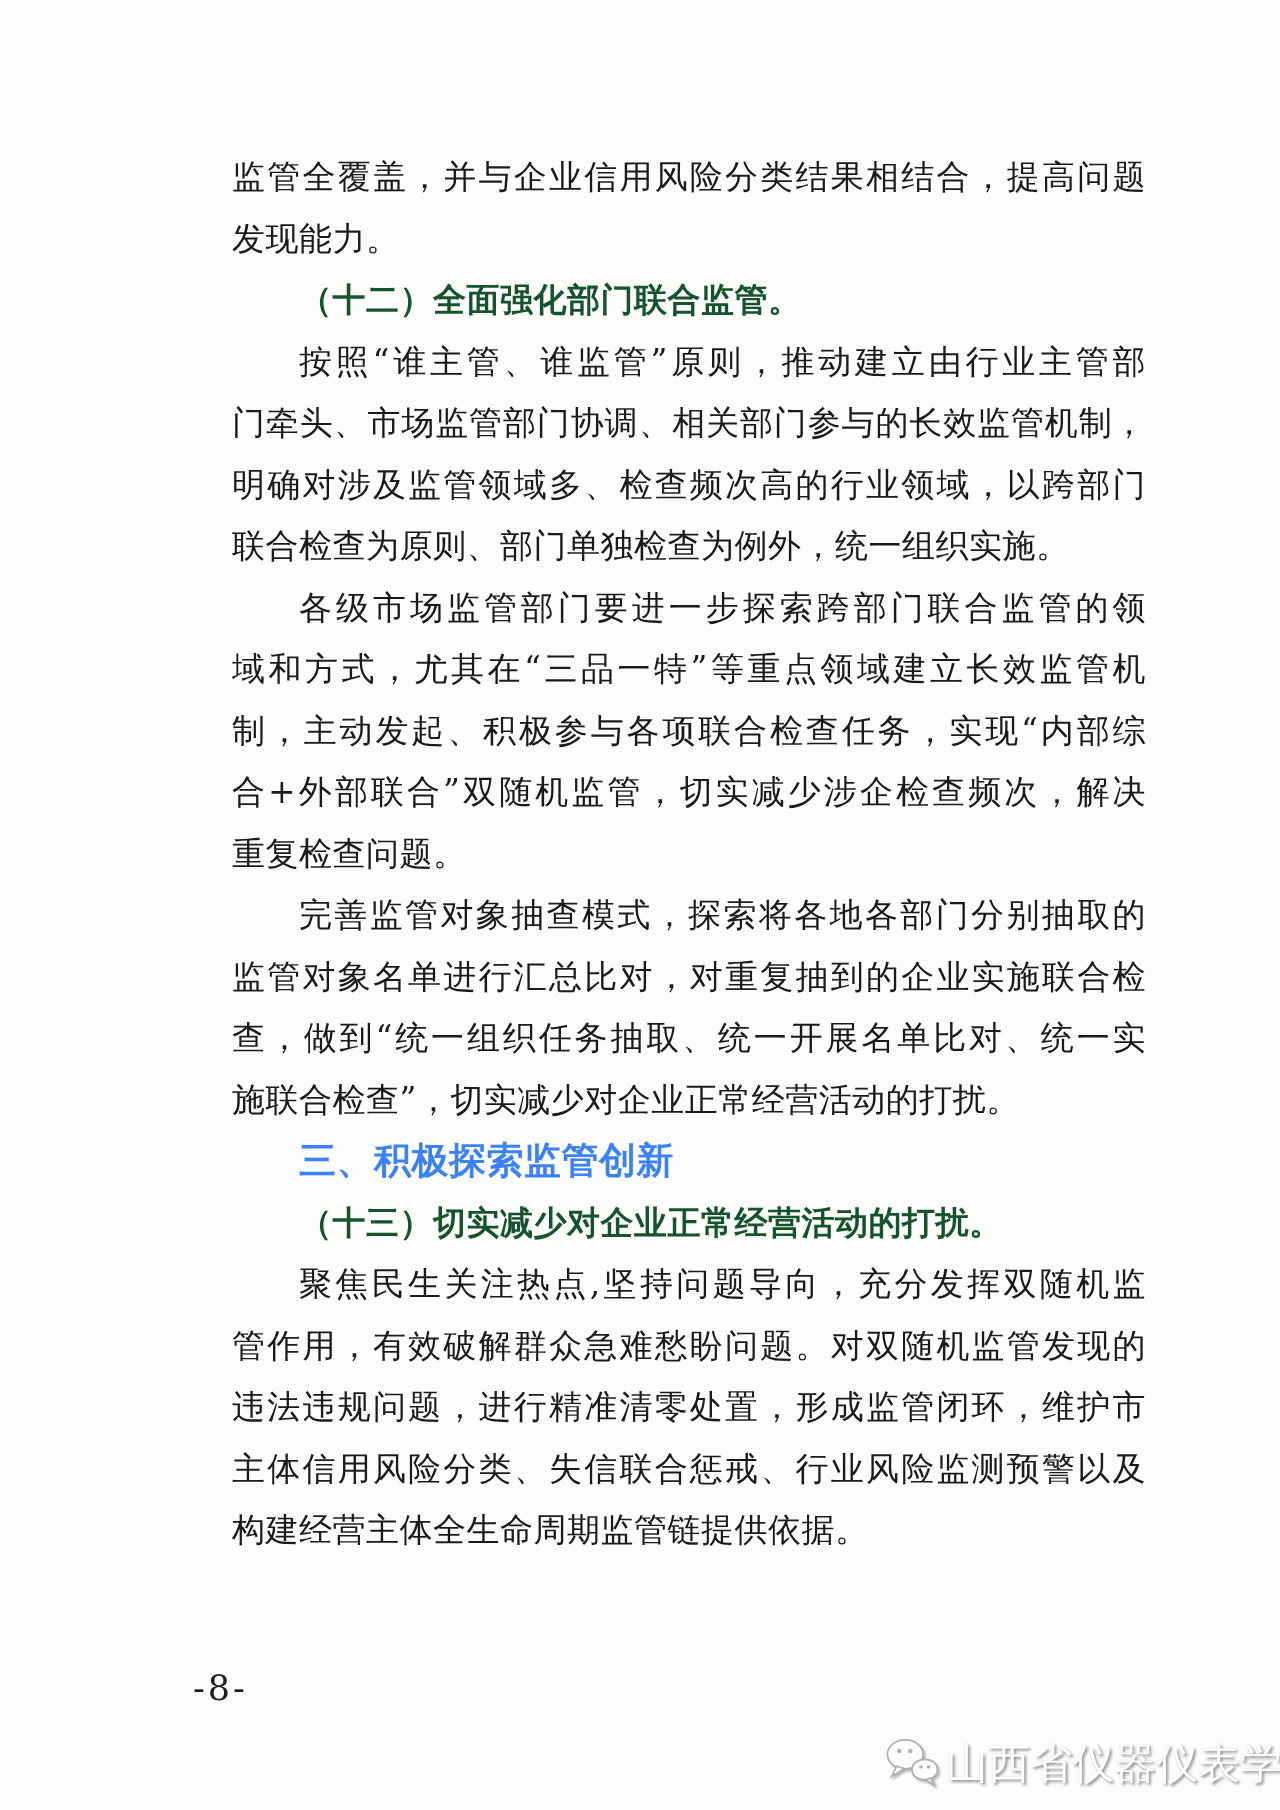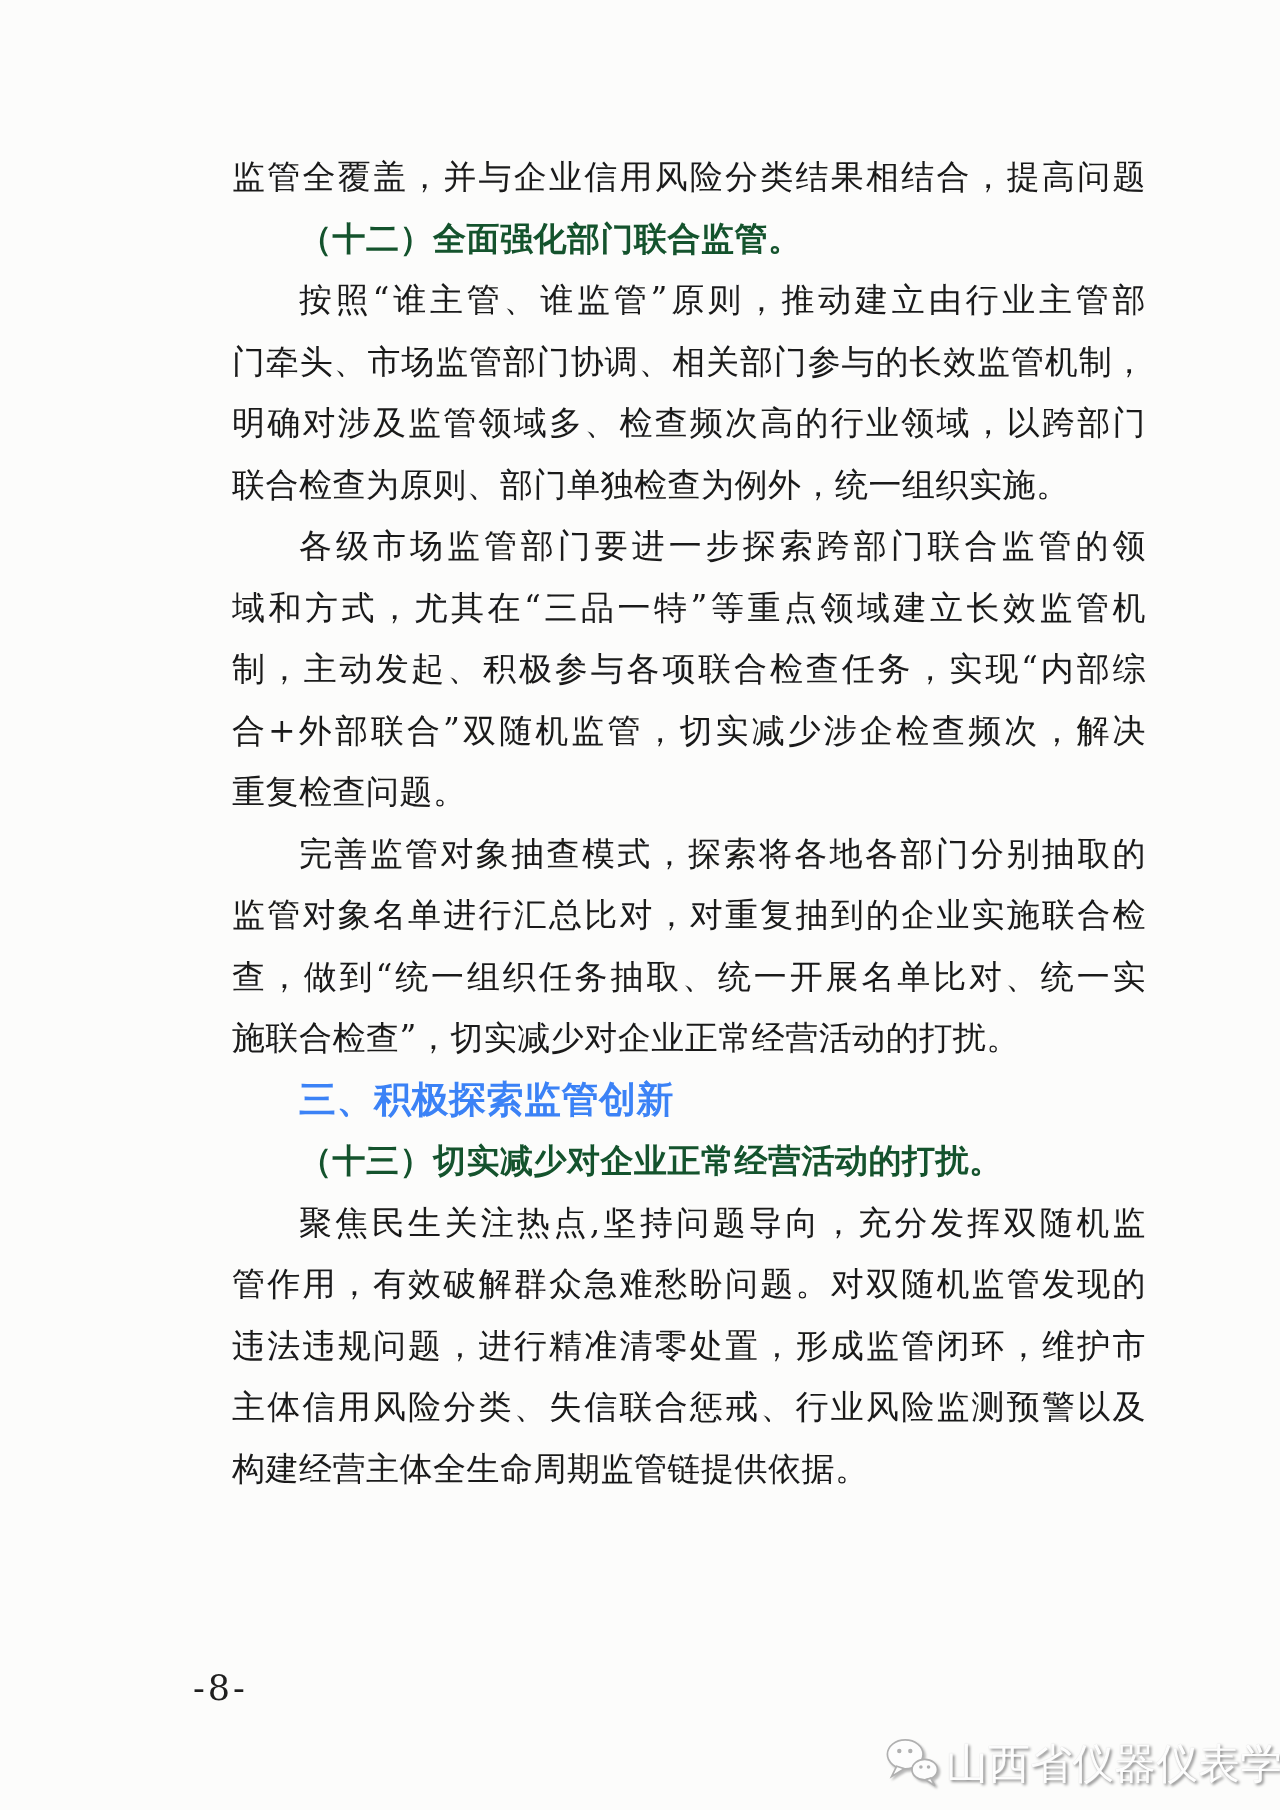--- a/index.html
+++ b/index.html
@@ -66,20 +66,21 @@
     color:#fdfdfd;
     text-shadow:2px 2px 3px #8f8f8f, 0 0 1px #d8d8d8;
     white-space:nowrap;
   }
 </style>
 </head>
 <body>
 
 <div class="doc">
   <div class="line jl">监管全覆盖，并与企业信用风险分类结果相结合，提高问题</div>
+  <div class="line">发现能力。</div>
   <div class="line h2 ind">（十二）全面强化部门联合监管。</div>
   <div class="line jl ind">按照“谁主管、谁监管”原则，推动建立由行业主管部</div>
   <div class="line jl">门牵头、市场监管部门协调、相关部门参与的长效监管机制，</div>
   <div class="line jl">明确对涉及监管领域多、检查频次高的行业领域，以跨部门</div>
   <div class="line">联合检查为原则、部门单独检查为例外，统一组织实施。</div>
   <div class="line jl ind">各级市场监管部门要进一步探索跨部门联合监管的领</div>
   <div class="line jl">域和方式，尤其在“三品一特”等重点领域建立长效监管机</div>
   <div class="line jl">制，主动发起、积极参与各项联合检查任务，实现“内部综</div>
   <div class="line jl">合+外部联合”双随机监管，切实减少涉企检查频次，解决</div>
   <div class="line">重复检查问题。</div>

